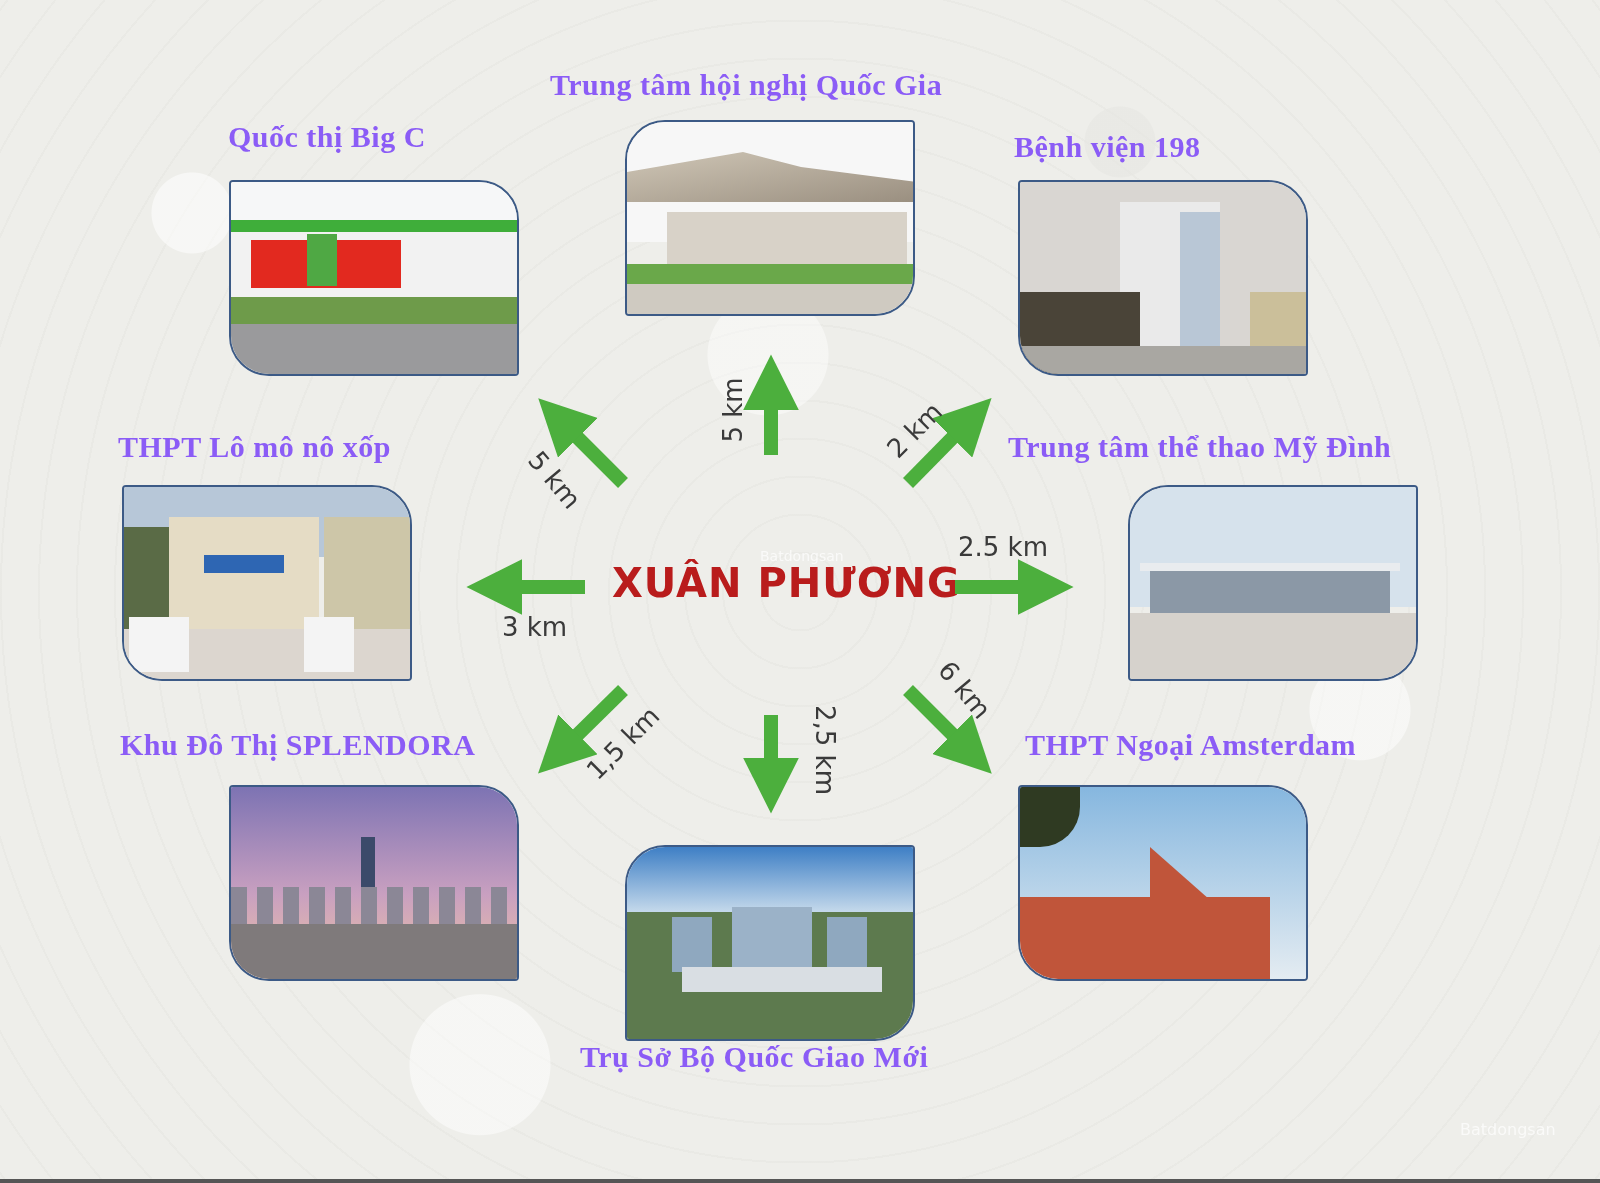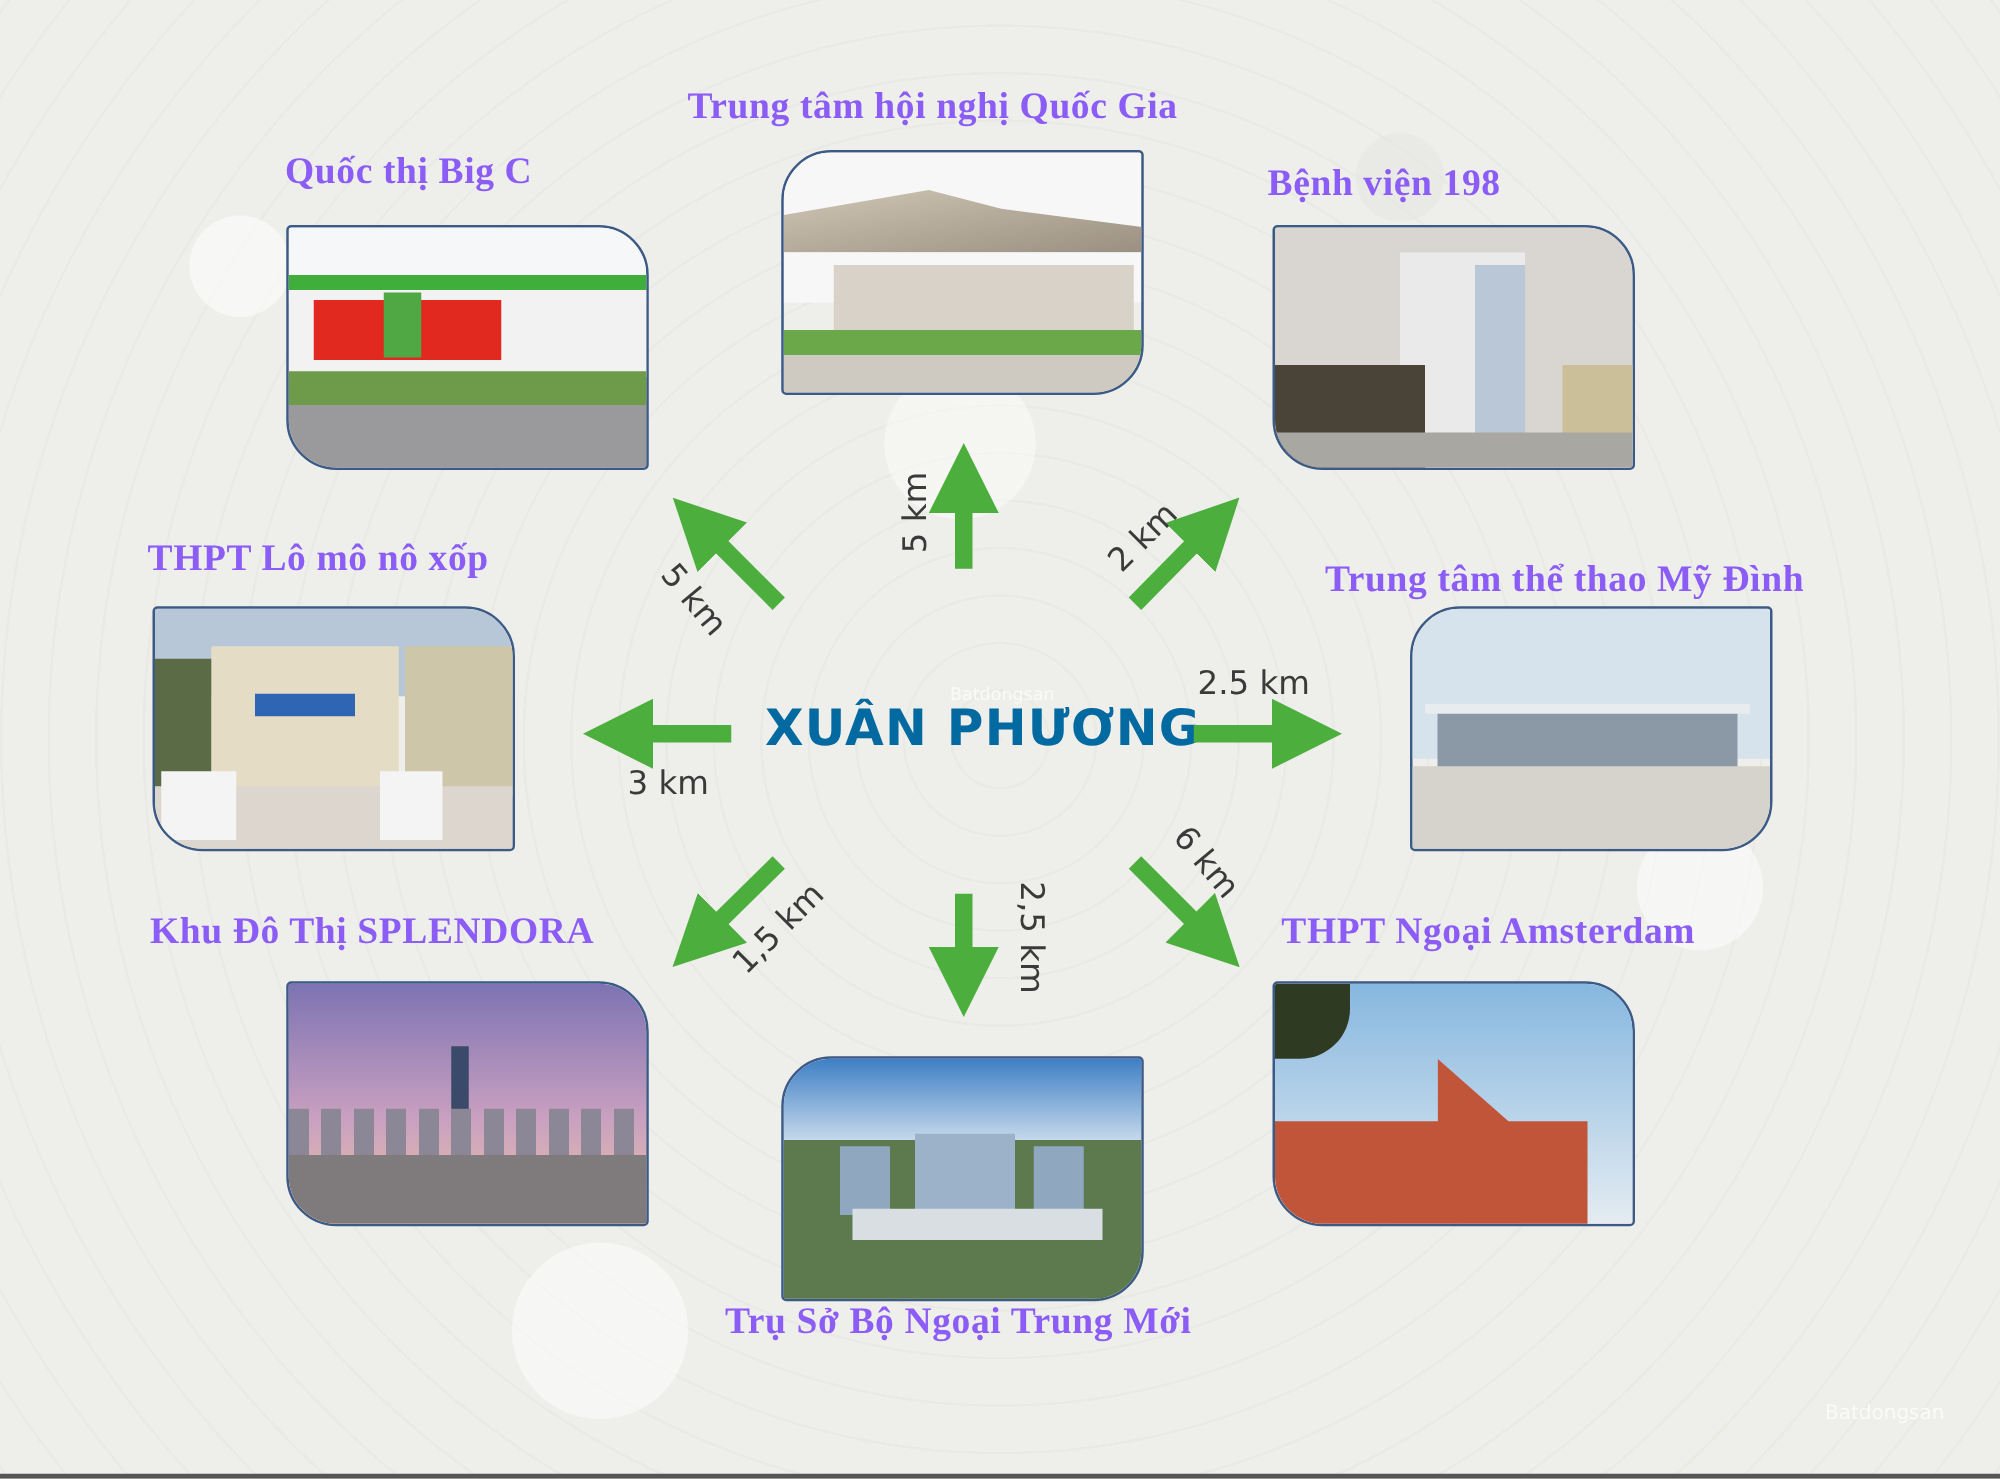--- a/index.html
+++ b/index.html
@@ -15,37 +15,37 @@
   .bottom-bar { position: absolute; left: 0; right: 0; bottom: 0; height: 4px; background: #555; }
 
   .label { position: absolute; font-weight: bold; color: #8b5cf6; font-size: 30px; white-space: nowrap; letter-spacing: 0.5px; }
 
   .photo { position: absolute; width: 290px; height: 196px; border: 2px solid #3c5a86; border-radius: 4px 40px 4px 40px; overflow: hidden; box-sizing: border-box; }
   .photo.alt { border-radius: 40px 4px 40px 4px; }
   .photo .sky { position: absolute; left: 0; right: 0; top: 0; }
   .photo .ground { position: absolute; left: 0; right: 0; bottom: 0; }
   .photo .bld { position: absolute; }
 
-  .center { position: absolute; left: 612px; top: 560px; font-family: "DejaVu Sans", sans-serif; font-weight: bold; font-size: 40px; color: #0369a1; letter-spacing: 1px; }
+  .center { position: absolute; left: 612px; top: 560px; font-family: "DejaVu Sans", sans-serif; font-weight: bold; font-size: 40px; color: #b91c1c; letter-spacing: 1px; }
   .dist { position: absolute; font-family: "DejaVu Sans", sans-serif; font-size: 26px; color: #3a3a3a; white-space: nowrap; }
   .watermark { position: absolute; color: rgba(255,255,255,0.7); font-family: "DejaVu Sans", sans-serif; font-size: 20px; }
 </style>
 </head>
 <body>
 
 <div class="bg"></div>
 
 <div class="label" style="left:550px; top:68px;">Trung tâm hội nghị Quốc Gia</div>
 <div class="label" style="left:228px; top:120px;">Quốc thị Big C</div>
 <div class="label" style="left:1014px; top:130px;">Bệnh viện 198</div>
 <div class="label" style="left:118px; top:430px;">THPT Lô mô nô xốp</div>
-<div class="label" style="left:1060px; top:430px;margin-top:17px;">Trung tâm thể thao Mỹ Đình</div>
+<div class="label" style="left:1008px; top:430px;">Trung tâm thể thao Mỹ Đình</div>
 <div class="label" style="left:120px; top:728px;">Khu Đô Thị SPLENDORA</div>
 <div class="label" style="left:1025px; top:728px;">THPT Ngoại Amsterdam</div>
-<div class="label" style="left:580px; top:1040px;">Trụ Sở Bộ Ngoại Trung Mới</div>
+<div class="label" style="left:580px; top:1040px;">Trụ Sở Bộ Quốc Giao Mới</div>
 
 <div class="photo" style="left:229px; top:180px;">
   <div class="sky" style="height:60px; background:#f6f7f8;"></div>
   <div class="bld" style="left:0; top:38px; width:290px; height:12px; background:#3fae3a;"></div>
   <div class="bld" style="left:0; top:50px; width:290px; height:70px; background:#f2f2f2;"></div>
   <div class="bld" style="left:20px; top:58px; width:150px; height:48px; background:#e2291f;"></div>
   <div class="bld" style="left:76px; top:52px; width:30px; height:52px; background:#4fa844;"></div>
   <div class="bld" style="left:0; top:115px; width:290px; height:30px; background:#6e9b4a;"></div>
   <div class="ground" style="height:50px; background:#9a9a9c;"></div>
 </div>

